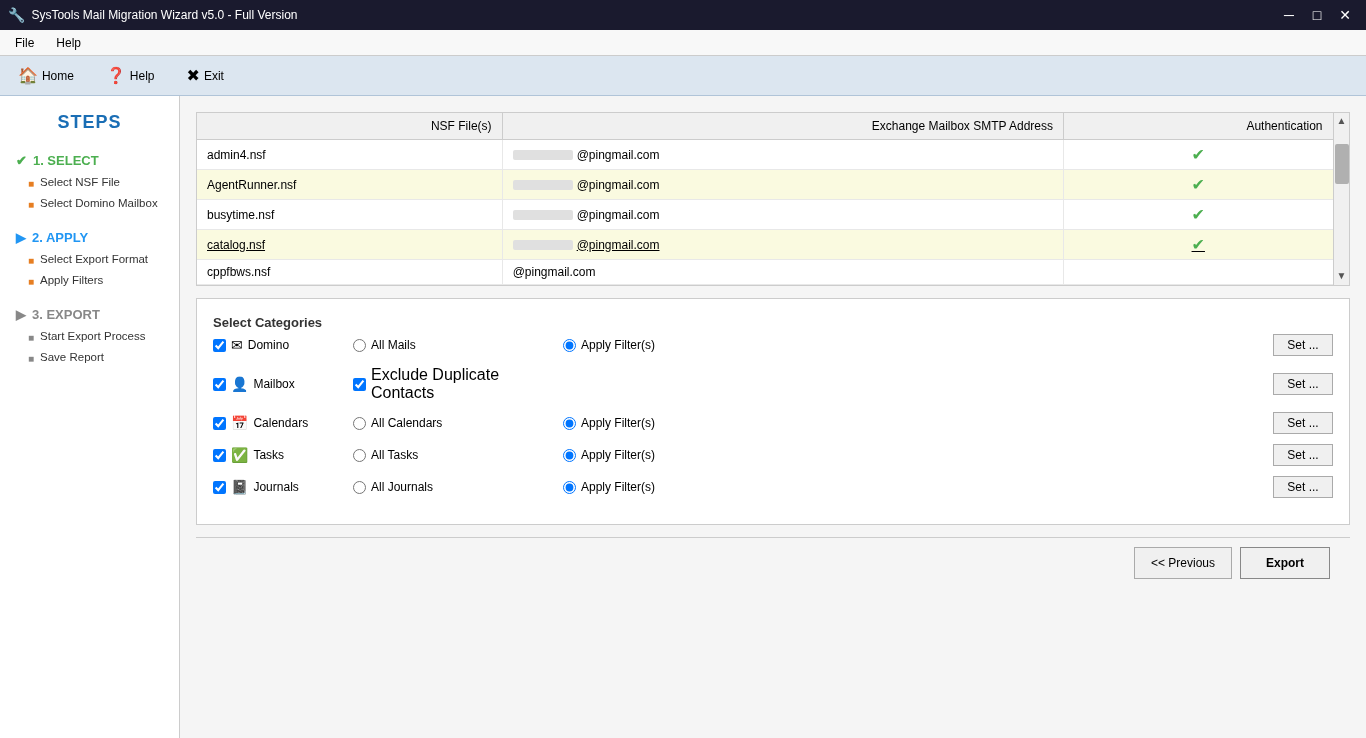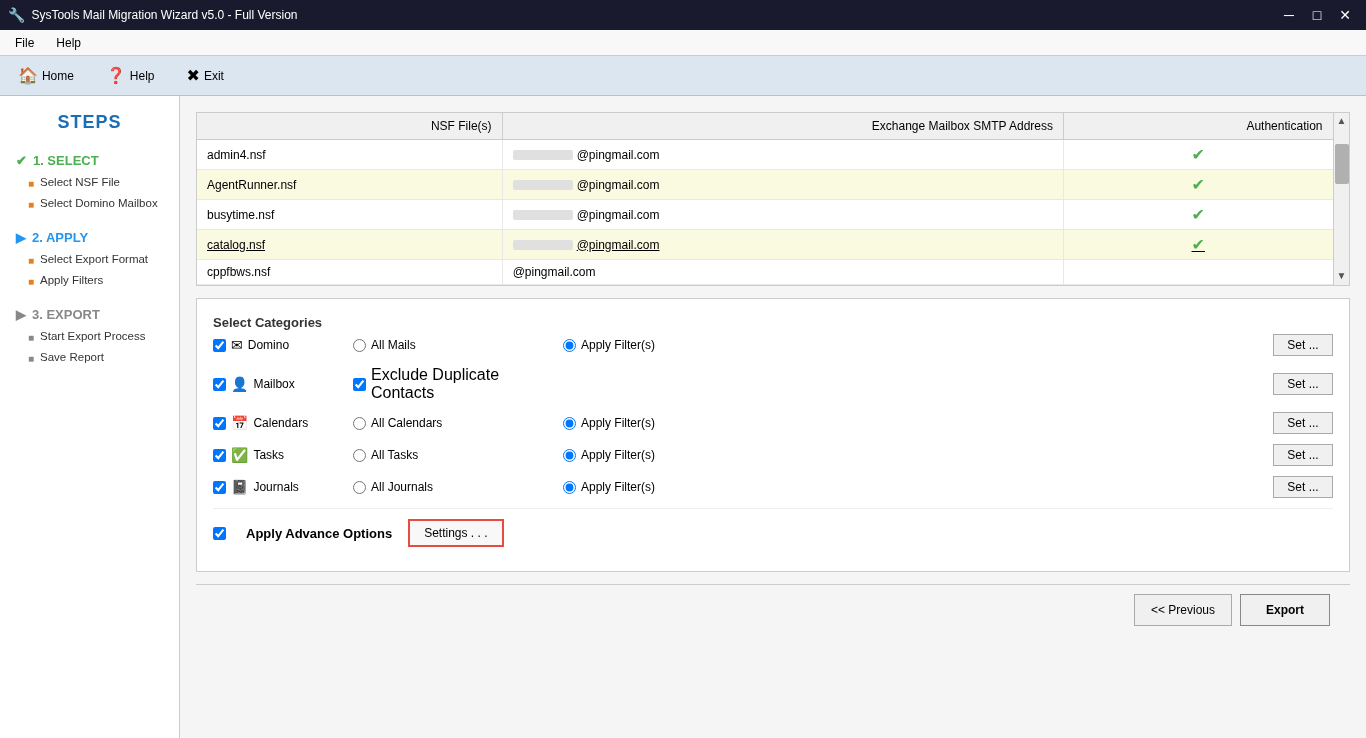--- a/index.html
+++ b/index.html
@@ -476,25 +476,20 @@
             <div class="cat-col3">
               <input type="radio" name="journalopt" checked="" style="">
               <span style="font-size: 12px;">Apply Filter(s)</span>
             </div>
             <div class="cat-col4" style="margin-left: auto;">
               <button class="set-btn">Set ...</button>
             </div>
           </div>
         </div>
 
-      <div class="advance-row" style="margin-top:8px; border-top:1px solid #eee; padding-top:10px;">
-        <input type="checkbox" checked="" id="advanceCheck" style="">
-        <label for="advanceCheck" style="font-weight:bold; font-size:13px; margin-left:4px;">Apply Advance Options</label>
-        <button class="settings-btn">Settings . . .</button>
-      </div>
     </div>
 
     <div class="bottom-bar">
       <button class="nav-btn">&lt;&lt; Previous</button>
       <button class="nav-btn primary">Export</button>
     </div>
 
   </div>
 </div>
 

